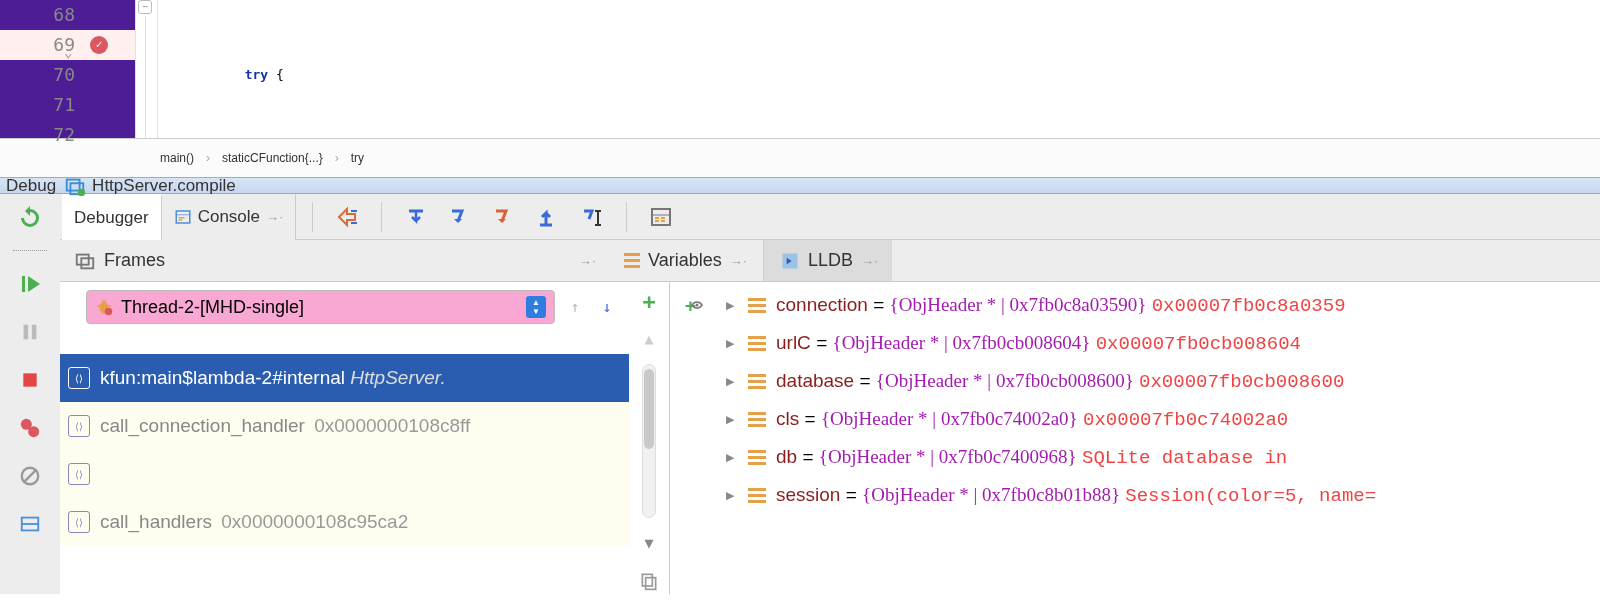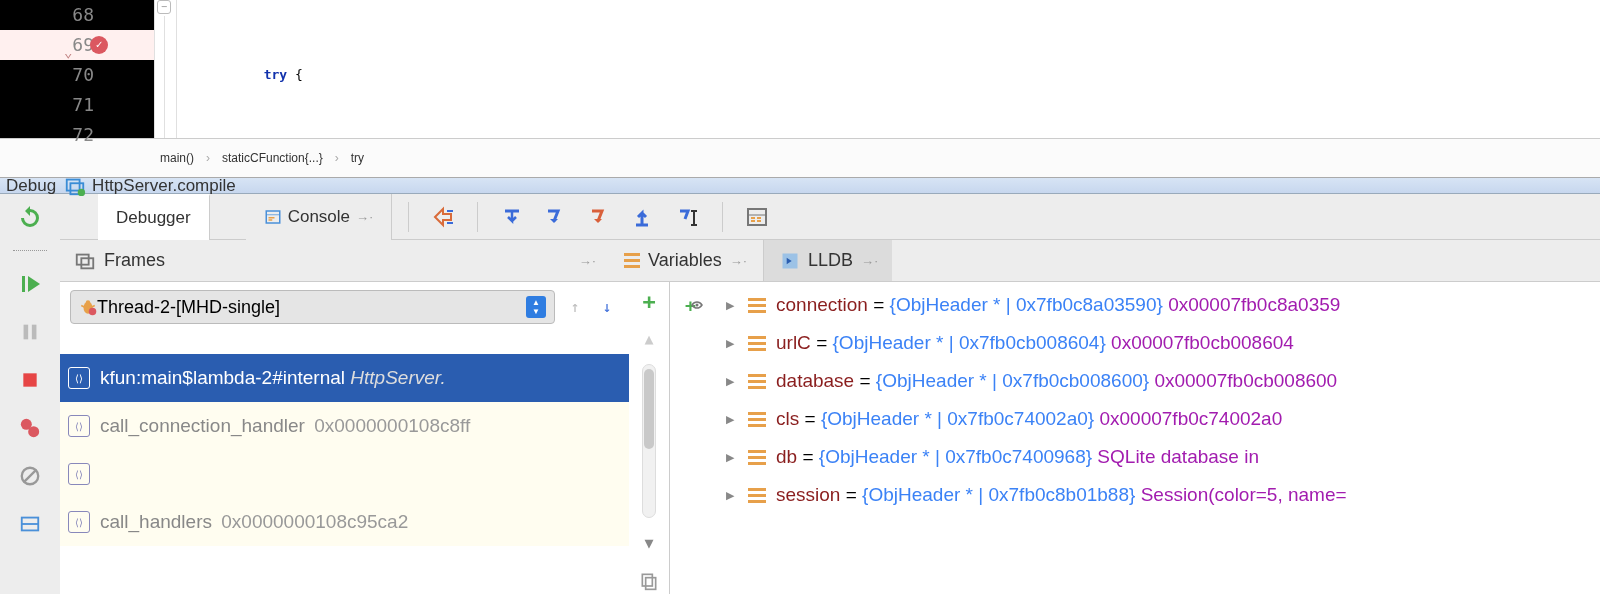--- a/index.html
+++ b/index.html
@@ -10,22 +10,22 @@
   width: 1600px;
   height: 612px;
   overflow: hidden;
 }
 .editor-area {
   height: 138px;
   display: flex;
   background: #fff;
 }
 .gutter {
-  width: 155px;
-  background: #000000;
+  width: 136px;
+  background: #4c1d95;
   text-align: right;
   color: #888;
   font-size: 18px;
   line-height: 30px;
   border-right: 1px solid #e0e0e0;
   position: relative;
 }
 .gutter .ln { padding-right: 60px; height: 30px; }
 .gutter .ln.hl { background: #fff0ef; }
 .gutter .bp {
@@ -140,29 +140,28 @@
   width: 34px;
   border-top: 1px dotted #999;
   height: 1px;
 }
 .tabs {
   display: flex;
   height: 46px;
   margin-left: 2px;
 }
 .tab {
-  padding: 0 18px;
+  padding: 0 12px;
   display: flex;
   align-items: center;
   border-right: 1px solid #ccc;
   font-family: -apple-system, sans-serif;
   font-size: 17px;
   color: #333;
   gap: 6px;
-  margin-left: 36px;
 }
 .tab.active {
   background: #fff;
   border-top: 2px solid transparent;
 }
 .tab.inactive { background: #ededed; }
 .toolbar-btns {
   display: flex;
   align-items: center;
   gap: 16px;
@@ -224,24 +223,25 @@
   gap: 8px;
 }
 .thread-select .combo {
   flex: 1;
   height: 34px;
   border: 1px solid #bbb;
   border-radius: 4px;
   display: flex;
   align-items: center;
   padding: 0 8px;
-  background: #e5e5e5;
+  background: #f9a8d4;
   font-family: -apple-system, sans-serif;
   font-size: 18px;
-  gap: 0;
+  gap: 8px;
+  margin-left: 16px;
 }
 .thread-select .combo .bug {
   width: 18px; height: 18px;
 }
 .thread-select .combo .updn {
   width: 20px; height: 22px;
   background: #2f7de1;
   border-radius: 3px;
   margin-left: auto;
   display: flex; flex-direction: column; align-items: center; justify-content: center;
@@ -351,22 +351,22 @@
   width: 12px;
 }
 .var-row .burg {
   display: inline-flex;
   flex-direction: column;
   gap: 3px;
 }
 .var-row .burg span { width: 18px; height: 3px; background: #e7a04a; }
 .var-name { color: #8a1e1e; }
 .var-eq { color: #000; }
-.var-type { color: #3b82f6; }
-.var-val { color: #a21caf; }
+.var-type { color: #a21caf; font-family: Liberation Serif, serif; }
+.var-val { color: #ef4444; font-family: Liberation Mono, monospace; }
 
 svg { display: block; }
 </style>
 </head>
 <body>
 
 <div class="editor-area">
   <div class="gutter">
     <div class="ln">68</div>
     <div class="ln hl">69</div>

